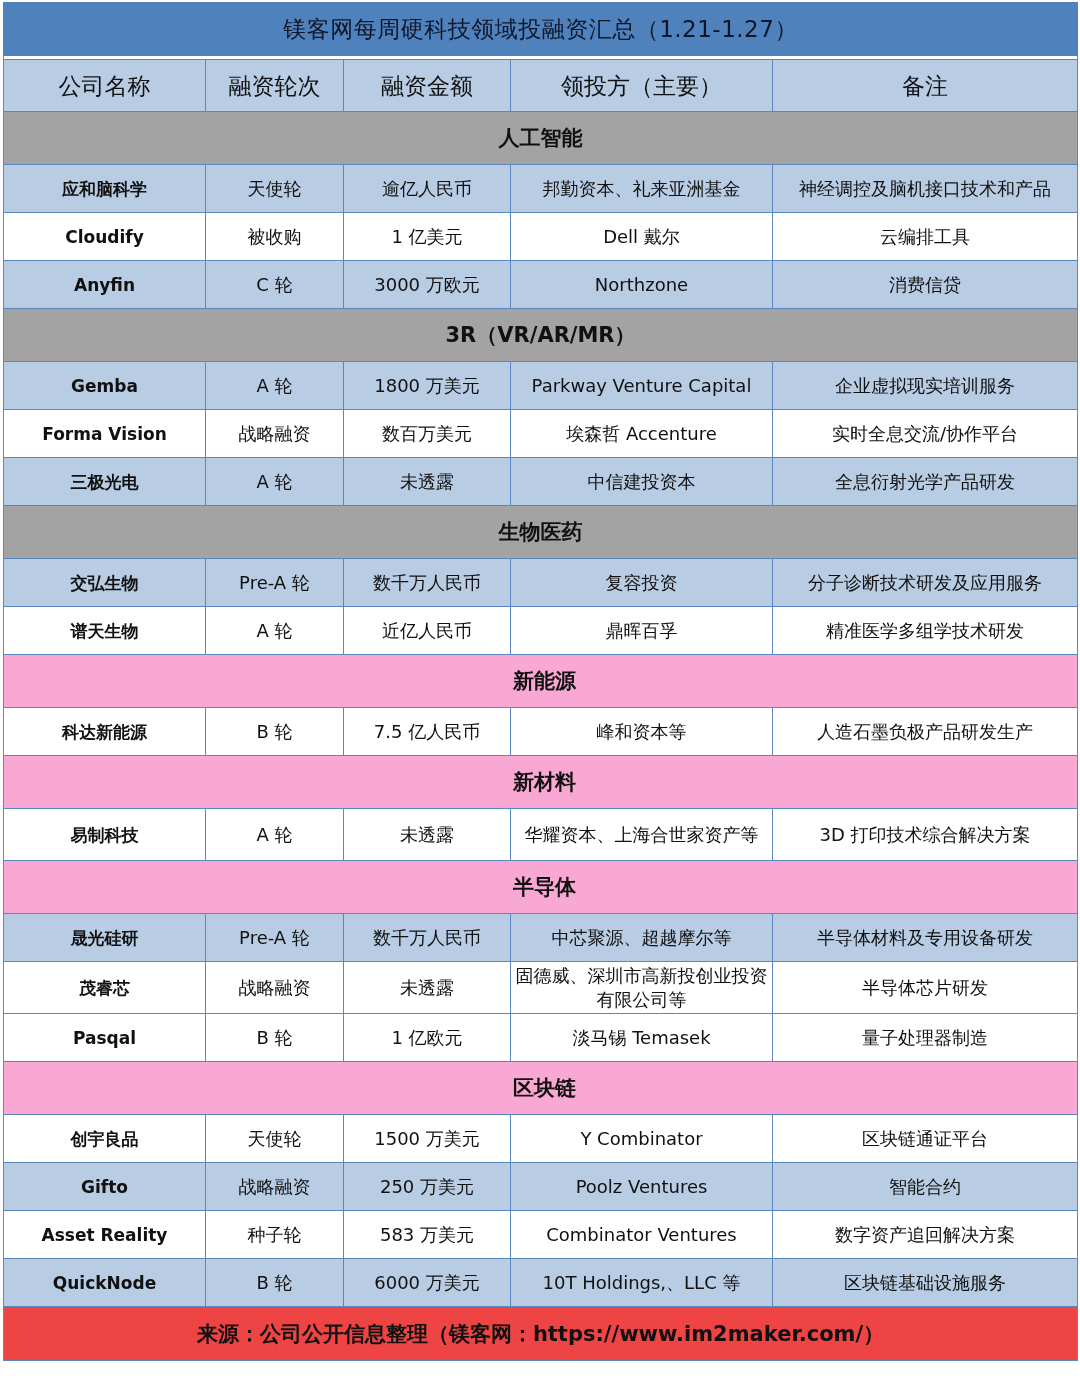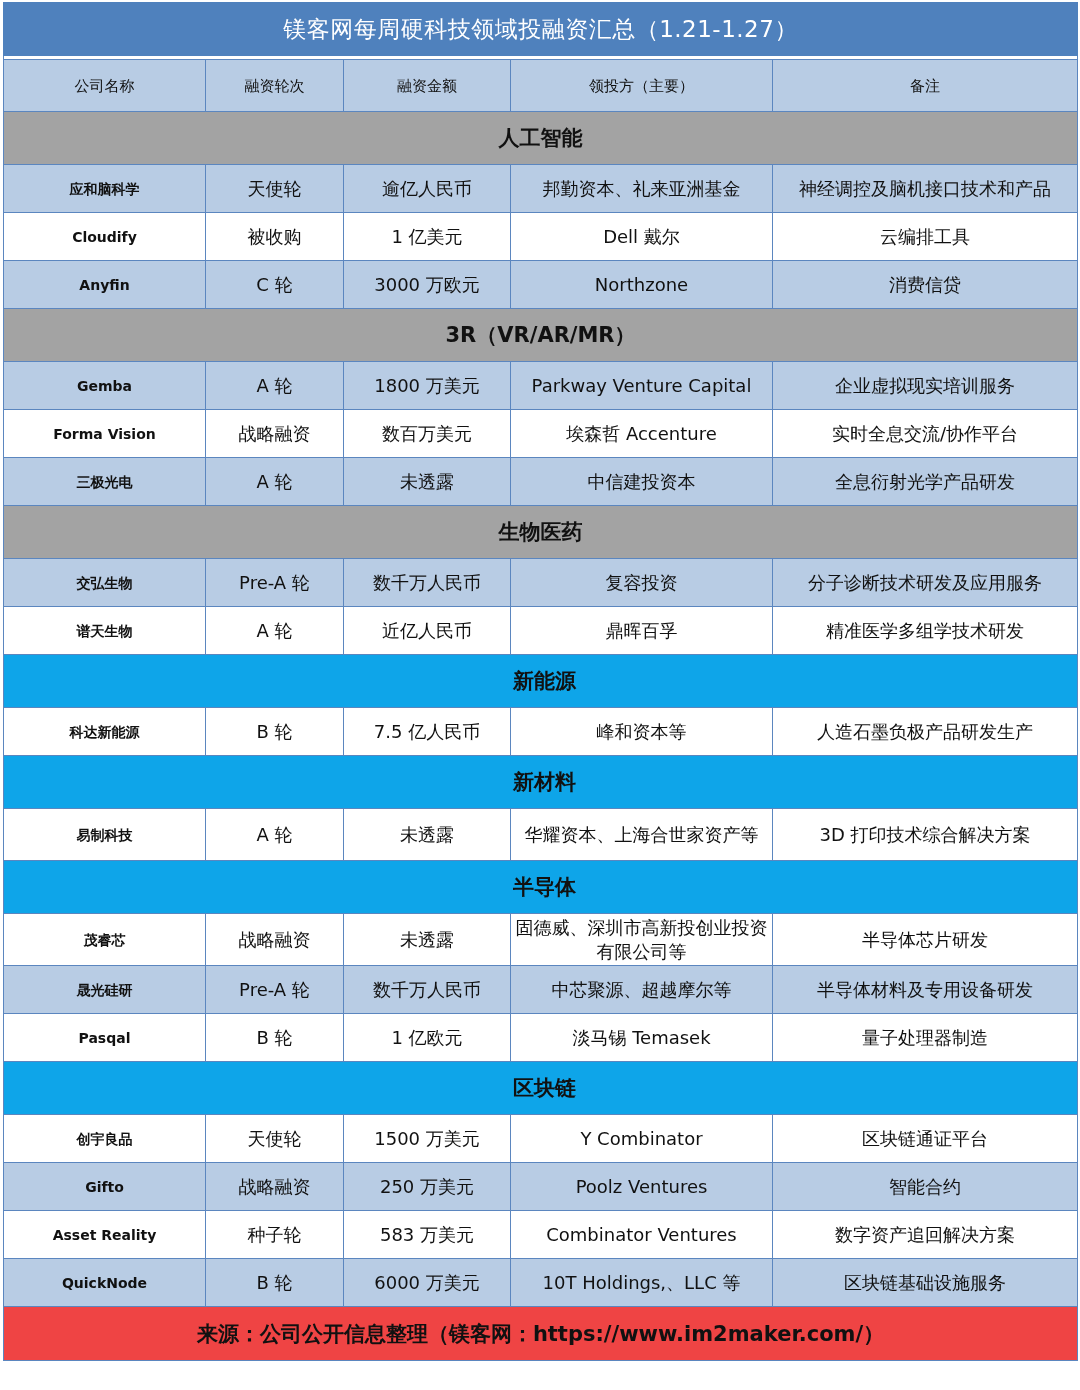--- a/index.html
+++ b/index.html
@@ -1,30 +1,30 @@
 <!DOCTYPE html>
 <html><head>
 <meta charset="utf-8">
 <style>
   html, body { margin: 0; padding: 0; background: #ffffff; }
   body { width: 1080px; height: 1390px; overflow: hidden; font-family: "DejaVu Sans", "Liberation Sans", sans-serif; color: #111; }
   .wrap { position: absolute; left: 3px; top: 2px; width: 1074px; }
   table { border-collapse: collapse; width: 1074px; table-layout: fixed; }
   td { border: 1.5px solid #5b86bf; text-align: center; vertical-align: middle; padding: 0 4px; font-size: 18px; line-height: 24px; }
-  .title-row td { background: #4f81bd; color: #ffffff; font-size: 23px; height: 52px; border-color: #4f81bd; letter-spacing: 0.5px; }
+  .title-row td { background: #4f81bd; color: #0f172a; font-size: 23px; height: 52px; border-color: #4f81bd; letter-spacing: 0.5px; }
   .gap-row td { height: 3px; padding: 0; background: #ffffff; border-left-color:#5b86bf; border-right-color:#5b86bf; border-top: none; border-bottom: none; }
-  .header-row td { background: #b8cce4; font-size: 15px; height: 51px; color: #111; }
+  .header-row td { background: #b8cce4; font-size: 23px; height: 51px; color: #111; }
   .section td { font-size: 21px; font-weight: bold; height: 52px; }
   .section.white td { background: #a3a3a3; }
-  .section.blue td { background: #0ea5e9; padding-left: 12px; }
+  .section.blue td { background: #f9a8d4; padding-left: 12px; }
   .row td { height: 47px; }
   .row.tall td { height: 51px; }
   .row.blue td { background: #b8cce4; }
   .row.white td { background: #ffffff; }
-  .row td.company { font-weight: bold; font-size: 14px; }
+  .row td.company { font-weight: bold; font-size: 17px; }
   .footer td { background: #ef4444; font-size: 21px; font-weight: bold; height: 53px; }
 </style>
 </head>
 <body>
 
 <div class="wrap">
 <table>
   <colgroup>
     <col style="width:202px">
         <col style="width:138px">
@@ -133,34 +133,34 @@
       <td class="company">易制科技</td>
       <td>A 轮</td>
       <td>未透露</td>
       <td>华耀资本、上海合世家资产等</td>
       <td>3D 打印技术综合解决方案</td>
     </tr>
 
     <tr class="section blue">
       <td colspan="5">半导体</td>
     </tr>
+    <tr class="row blue">
+      <td class="company">晟光硅研</td>
+      <td>Pre-A 轮</td>
+      <td>数千万人民币</td>
+      <td>中芯聚源、超越摩尔等</td>
+      <td>半导体材料及专用设备研发</td>
+    </tr>
     <tr class="row white tall">
       <td class="company">茂睿芯</td>
       <td>战略融资</td>
       <td>未透露</td>
       <td>固德威、深圳市高新投创业投资有限公司等</td>
       <td>半导体芯片研发</td>
     </tr>
-    <tr class="row blue">
-      <td class="company">晟光硅研</td>
-      <td>Pre-A 轮</td>
-      <td>数千万人民币</td>
-      <td>中芯聚源、超越摩尔等</td>
-      <td>半导体材料及专用设备研发</td>
-    </tr>
     <tr class="row white">
       <td class="company">Pasqal</td>
       <td>B 轮</td>
       <td>1 亿欧元</td>
       <td>淡马锡 Temasek</td>
       <td>量子处理器制造</td>
     </tr>
 
     <tr class="section blue">
       <td colspan="5">区块链</td>

